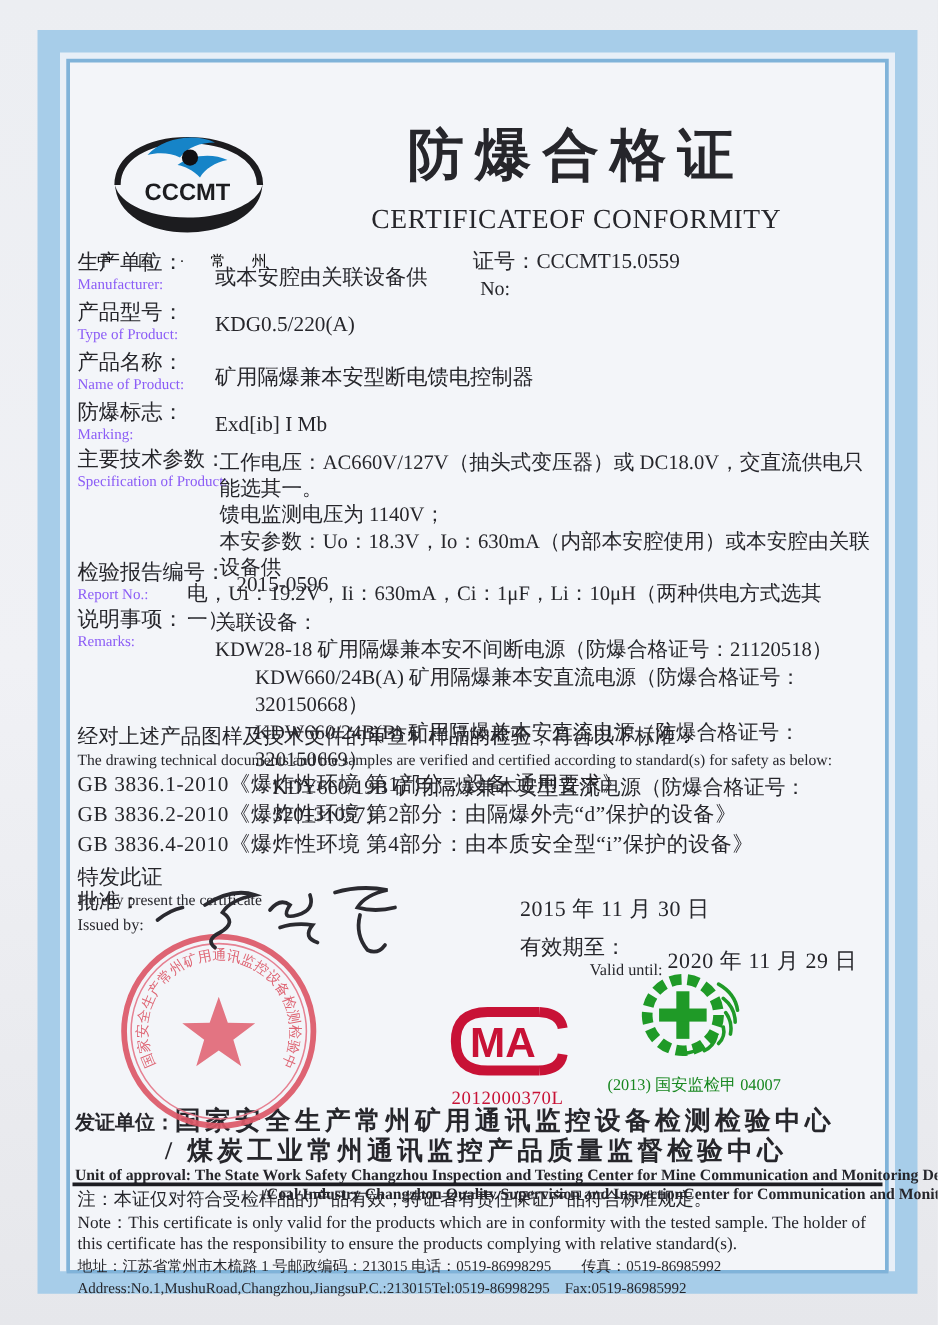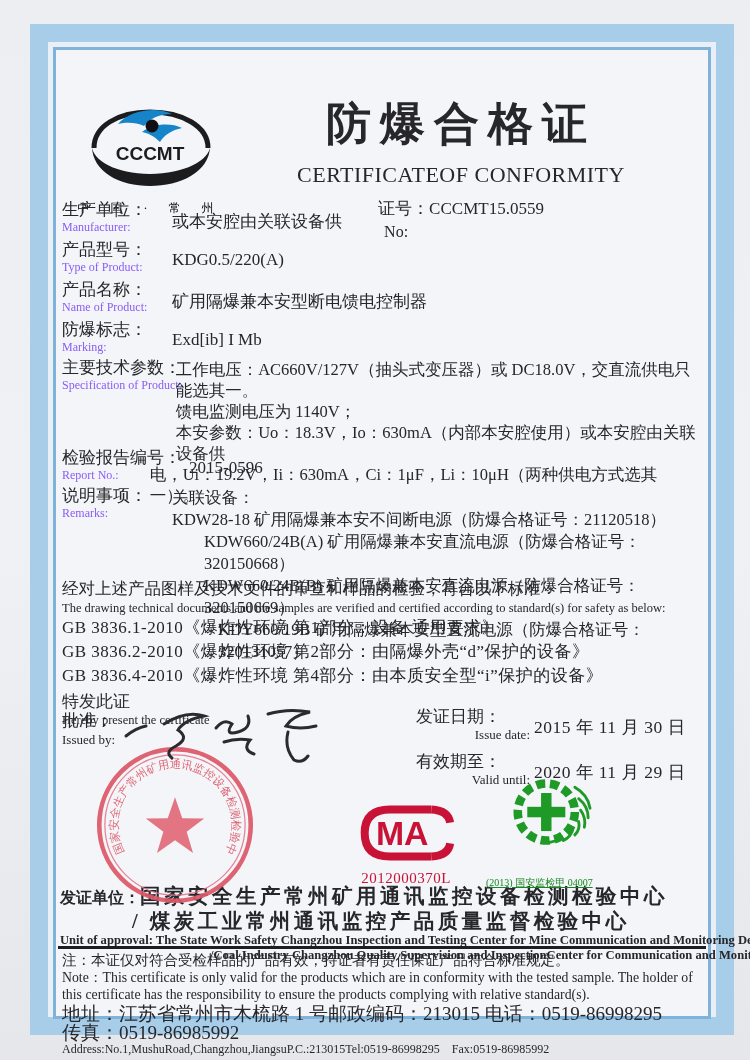--- a/index.html
+++ b/index.html
@@ -61,38 +61,38 @@
   .app-lbls{width:118px;}
   .app-lbls .zh{font-size:17px;line-height:21px;}
   .app-lbls .en{font-size:13px;line-height:16px;text-align:right;padding-right:4px;}
   .app-date{font-size:17.5px;padding-top:9px;white-space:nowrap;letter-spacing:.5px;}
 
   
   .seal{position:absolute;left:32px;top:688px;width:174px;height:174px;z-index:2;opacity:.92;}
   .cma{position:absolute;left:294px;top:752px;width:112px;text-align:center;z-index:2;}
   .cma-num{font-size:15px;color:#c81236;margin-top:2px;letter-spacing:.5px;}
   .gstamp{position:absolute;left:448px;top:724px;width:200px;text-align:left;z-index:2;}
-  .g-cap{font-size:10px;color:#17871f;margin-top:20px;margin-left:-18px;white-space:nowrap;text-decoration:underline;}
+  .g-cap{font-size:13px;color:#17871f;margin-top:2px;margin-left:-18px;white-space:nowrap;}
 
   
   .issuer{top:834px;padding:0 4px;box-sizing:border-box;}
   .iss-line1{display:flex;align-items:baseline;}
   .iss-lbl{font-size:16px;font-weight:700;white-space:nowrap;padding-top:4px;}
   .iss-zh{font-size:20.5px;font-weight:700;letter-spacing:3.5px;line-height:24px;white-space:nowrap;}
   .iss-zh2{margin-left:72px;line-height:24px;}
   .iss-en{font-size:12.6px;font-weight:700;line-height:14.5px;white-space:nowrap;}
   .iss-en2{margin-left:150px;}
 
   .divider{position:absolute;left:2px;top:896px;width:calc(100% - 4px);height:3px;background:#1d1d22;}
 
   
   .notes{top:901px;padding:0 6px;box-sizing:border-box;}
   .note-zh{font-size:14.5px;line-height:19px;}
   .note-en{font-size:13.8px;line-height:16.5px;}
-  .addr-zh{font-size:19px;line-height:19px;margin-top:1px;}
+  .addr-zh{font-size:12px;line-height:19px;margin-top:1px;}
   .addr-en{font-size:12px;line-height:15px;}
 </style>
 </head>
 <body>
 
 <div class="page">
   <div class="band"></div>
   <div class="gap"></div>
   <div class="content">
 
@@ -208,24 +208,20 @@
             <path d="M44,22 Q66,8 84,14 Q64,18 58,28 Q70,36 56,44 Q44,50 52,56"></path>
             <path d="M96,26 Q104,16 112,22 Q104,34 118,30 Q132,26 128,14"></path>
             <path d="M104,40 Q116,36 130,38 Q122,48 134,52"></path>
             <path d="M148,12 Q168,6 190,10 Q172,14 166,24 Q180,28 196,24"></path>
             <path d="M168,30 Q164,46 174,58 Q182,62 188,54"></path>
           </g>
         </svg>
       </div>
       <div class="app-right">
         <div class="app-row">
-          <div class="app-lbls">
-            <div class="zh">发证日期：</div>
-            <div class="en">Issue date:</div>
-          </div>
           <div class="app-date">2015 年 11 月 30 日</div>
         </div>
         <div class="app-row">
           <div class="app-lbls">
             <div class="zh">有效期至：</div>
             <div class="en">Valid until:</div>
           </div>
           <div class="app-date">2020 年 11 月 29 日</div>
         </div>
       </div>

